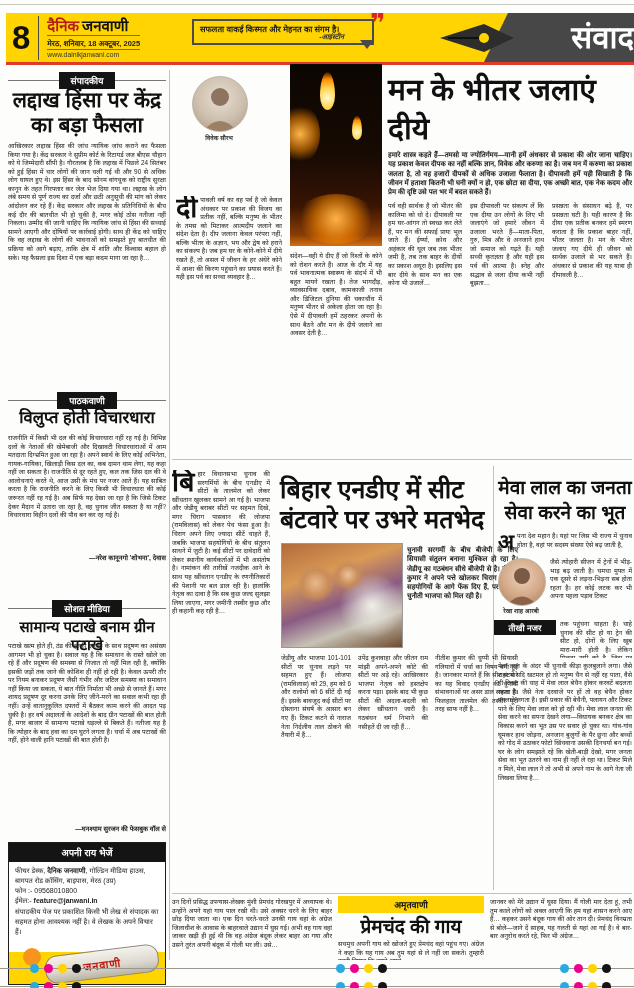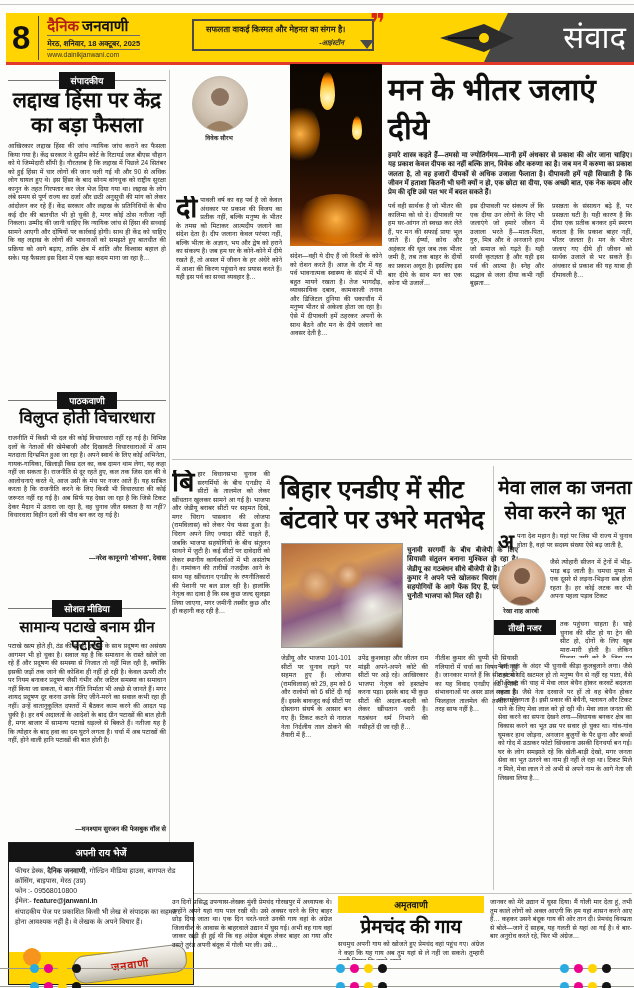--- a/index.html
+++ b/index.html
@@ -10,29 +10,29 @@
   
   .masthead{top:13px;left:6px;right:0;height:49px;background:#ffd400;display:flex;align-items:center;}
   .red-underline{top:62px;left:6px;width:628px;height:3px;background:#e23a2a;}
   .pageno{font-size:33px;font-weight:800;color:#111;padding:0 8px 0 6px;line-height:1;}
   .brandblock{border-left:1.5px solid #4a4a4a;padding:2px 8px;display:flex;flex-direction:column;gap:1px;}
   .brand{line-height:1;}
   .brand .pfx{color:#b31f17;font-size:15px;font-weight:700;margin-right:3px;}
   .brand .nm{font-size:15px;font-weight:800;color:#111;}
   .dateline{font-size:7.5px;font-weight:700;color:#222;border-top:1px solid #6b6b6b;padding-top:2px;}
   .website{font-size:6.8px;color:#333;border-top:1px solid #6b6b6b;padding-top:1px;}
-  .quotebox{position:absolute;left:186px;top:6px;width:182px;height:32px;border:2px solid #4a4a4a;background:#ffd400;
-            padding:3px 12px 2px;box-sizing:border-box;}
+  .quotebox{position:absolute;left:186px;top:6px;width:182px;height:26px;border:2px solid #4a4a4a;background:#ffd400;
+            padding:3px 6px 2px;box-sizing:border-box;}
   .quotebox .qt{font-size:8.2px;font-weight:700;color:#1d1d1d;line-height:1.35;}
   .quotebox .qa{position:absolute;right:28px;bottom:2px;font-size:7px;font-weight:700;font-style:italic;color:#333;}
   .quote-tail{position:absolute;left:196px;width:0;height:0;top:40px;border-left:7px solid transparent;border-right:7px solid transparent;border-top:9px solid #4a4a4a;margin-left:-10px;left:370px;}
   .quote-glyph{position:absolute;left:370px;top:10px;font-size:26px;font-weight:900;color:#d8261c;line-height:1;}
   .samvad-panel{position:absolute;right:0;top:0;height:49px;width:150px;background:#474747;
                 clip-path:polygon(16% 0,100% 0,100% 100%,0 100%);display:flex;align-items:center;justify-content:flex-end;}
-  .samvad-title{color:#fff;font-size:31px;font-weight:400;padding-right:8px;line-height:1;}
+  .samvad-title{color:#fff;font-size:31px;font-weight:700;line-height:1;}
   
   .sec-head{display:flex;align-items:center;}
   .sec-head .ln{flex:1;height:1px;background:#777;}
   .sec-label{background:#141414;color:#fff;font-size:9px;font-weight:700;padding:2px 12px;white-space:nowrap;}
   .sec-label.small{font-size:8.5px;padding:2px 1px;}
   .sec-label.yellow{background:#ffd400;color:#141414;display:block;text-align:center;padding:2px 0;}
   
   .headline{font-weight:800;color:#101010;text-align:center;line-height:1.18;}
   .body-text{font-size:6.4px;line-height:1.34;text-align:justify;color:#232323;overflow:hidden;word-break:break-word;}
   .body-text.bold{font-weight:700;font-size:6.9px;}
@@ -130,21 +130,21 @@
 
   <div class="abs sec-head" style="left:8px;top:600px;width:158px;">
     <span class="ln"></span>
       <span class="sec-label">सोशल मीडिया</span>
       <span class="ln"></span>
   </div>
   <h2 class="abs headline" style="left:8px;top:618px;width:158px;font-size:15px;margin:0;">सामान्य पटाखे बनाम ग्रीन पटाखे</h2>
   <div class="abs body-text" style="left:8px;top:642px;width:158px;height:180px;">पटाखे खत्म होते ही, ठंड की हल्की दस्तक के साथ प्रदूषण का असंख्य आगमन भी हो चुका है। सवाल यह है कि समाधान के रास्ते खोले जा रहे हैं और प्रदूषण की समस्या से निजात तो नहीं मिल रही है, क्योंकि इसकी जड़ों तक जाने की कोशिश ही नहीं हो रही है। केवल ऊपरी तौर पर नियम बनाकर प्रदूषण जैसी गंभीर और जटिल समस्या का समाधान नहीं किया जा सकता, ये बात नीति निर्माता भी अच्छे से जानते हैं। मगर शायद प्रदूषण दूर करना उनके लिए जीने-मरने का सवाल कभी रहा ही नहीं। उन्हें वातानुकूलित दफ्तरों में बैठकर काम करने की आदत पड़ चुकी है। हर वर्ष अदालतों के आदेशों के बाद ग्रीन पटाखों की बात होती है, मगर बाजार में सामान्य पटाखे धड़ल्ले से बिकते हैं। नतीजा यह है कि त्योहार के बाद हवा का दम घुटने लगता है। चर्चा में अब पटाखों की नहीं, होने वाली हानि पटाखों की बात होती है।</div>
   <div class="abs signature" style="left:8px;top:824px;width:158px;">—घनश्याम सुरजन की फेसबुक वॉल से</div>
 
-  <div class="abs raybox" style="left:8px;top:842px;width:186px;height:143px;">
+  <div class="abs raybox" style="left:8px;top:842px;width:158px;height:143px;">
     <div class="bar">अपनी राय भेजें</div>
     <div class="bd">
       <span>फीचर डेस्क, </span><b>दैनिक जनवाणी</b><span>, गोल्डिन मीडिया हाउस, बागपत रोड क्रॉसिंग, बाइपास, मेरठ (उप्र)</span><br>
       <span>फोन :- 09568010800</span><br>
       <span>ईमेल:- </span><b>feature@janwani.in</b><br>
       <span>संपादकीय पेज पर प्रकाशित किसी भी लेख से संपादक का सहमत होना आवश्यक नहीं है। वे लेखक के अपने विचार हैं।</span>
     </div>
     <div class="ray-strip"></div>
     <div class="ray-dot"></div>
     <div class="rolled">

